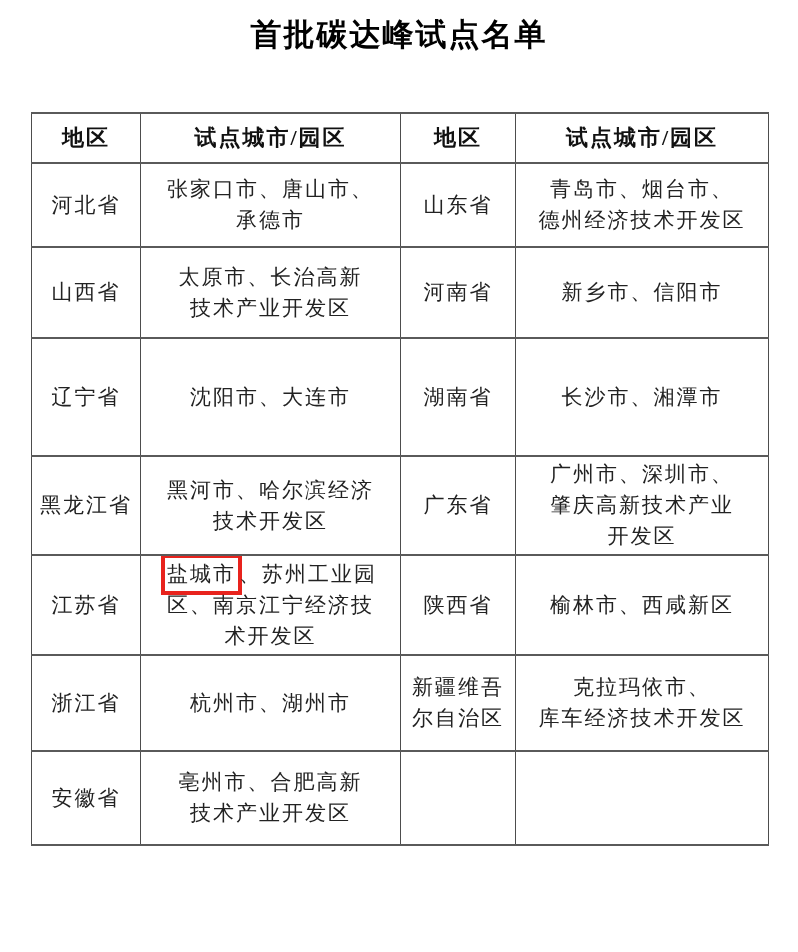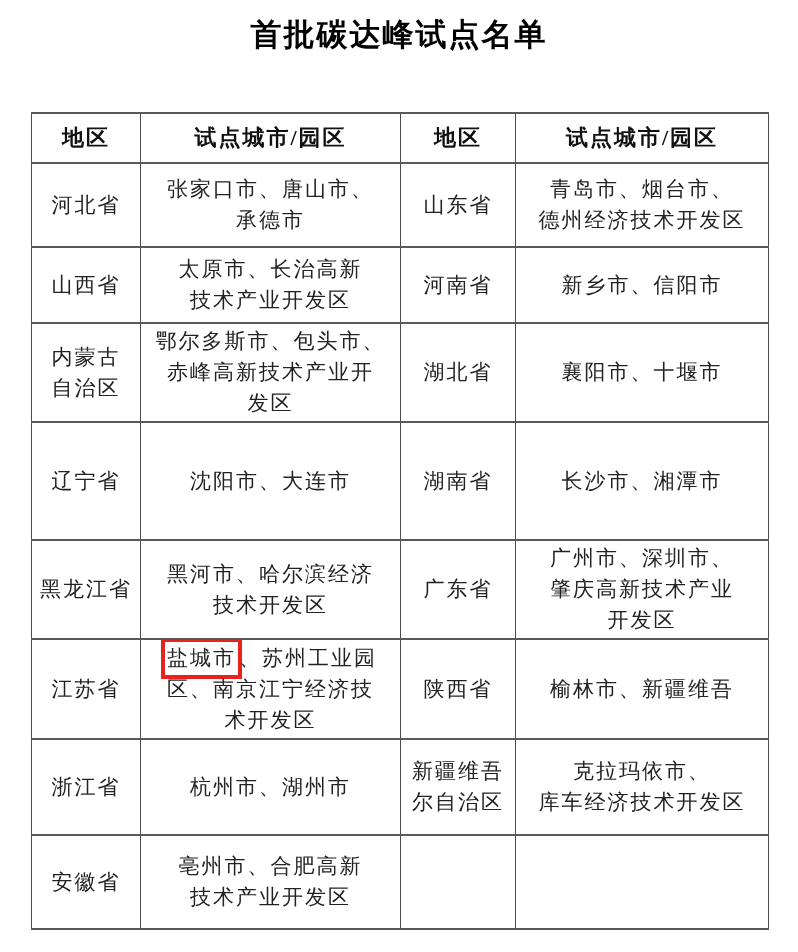--- a/index.html
+++ b/index.html
@@ -94,50 +94,33 @@
             <div class="cell-line">承德市</div>
           </td>
           <td>
             <div class="cell-line">山东省</div>
           </td>
           <td>
             <div class="cell-line">青岛市、烟台市、</div>
             <div class="cell-line">德州经济技术开发区</div>
           </td>
         </tr>
-        <tr style="height: 76px;">
+        <tr style="height: 91px;">
           <td>
             <div class="cell-line">山西省</div>
           </td>
           <td>
             <div class="cell-line">太原市、长治高新</div>
             <div class="cell-line">技术产业开发区</div>
           </td>
           <td>
             <div class="cell-line">河南省</div>
           </td>
           <td>
             <div class="cell-line">新乡市、信阳市</div>
-          </td>
-        </tr>
-        <tr style="height: 93px;">
-          <td>
-            <div class="cell-line">内蒙古</div>
-            <div class="cell-line">自治区</div>
-          </td>
-          <td>
-            <div class="cell-line">鄂尔多斯市、包头市、</div>
-            <div class="cell-line">赤峰高新技术产业开</div>
-            <div class="cell-line">发区</div>
-          </td>
-          <td>
-            <div class="cell-line">湖北省</div>
-          </td>
-          <td>
-            <div class="cell-line">襄阳市、十堰市</div>
           </td>
         </tr>
         <tr style="height: 118px;">
           <td>
             <div class="cell-line">辽宁省</div>
           </td>
           <td>
             <div class="cell-line">沈阳市、大连市</div>
           </td>
           <td>
@@ -170,21 +153,21 @@
           </td>
           <td>
             <div class="cell-line"><span class="red-box" style="border-color: rgb(232, 35, 29);">盐城市</span>、苏州工业园</div>
             <div class="cell-line">区、南京江宁经济技</div>
             <div class="cell-line">术开发区</div>
           </td>
           <td>
             <div class="cell-line">陕西省</div>
           </td>
           <td>
-            <div class="cell-line">榆林市、新疆维吾</div>
+            <div class="cell-line">榆林市、西咸新区</div>
           </td>
         </tr>
         <tr style="height: 96px;">
           <td>
             <div class="cell-line">浙江省</div>
           </td>
           <td>
             <div class="cell-line">杭州市、湖州市</div>
           </td>
           <td>

